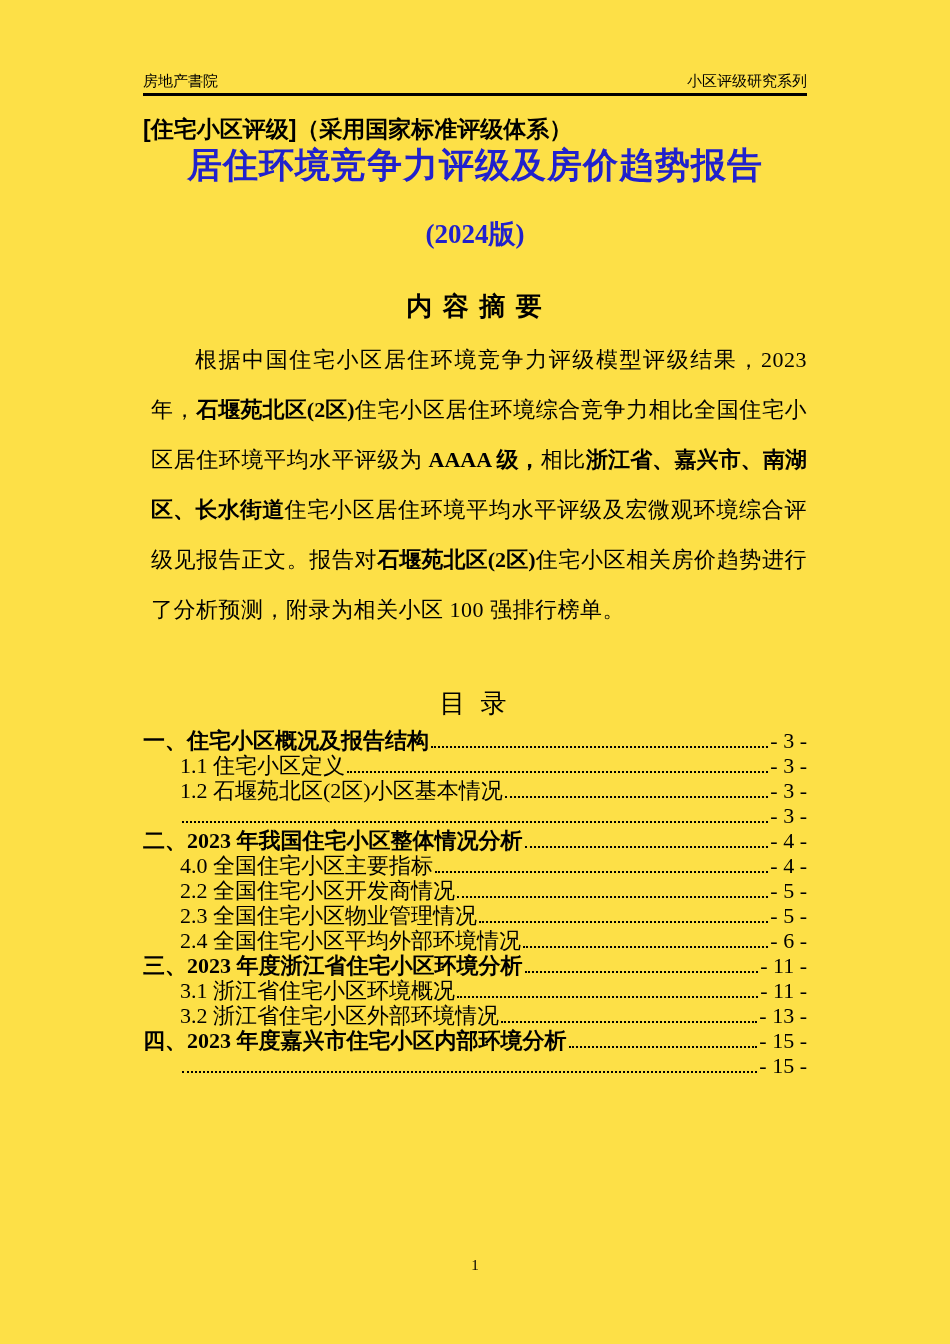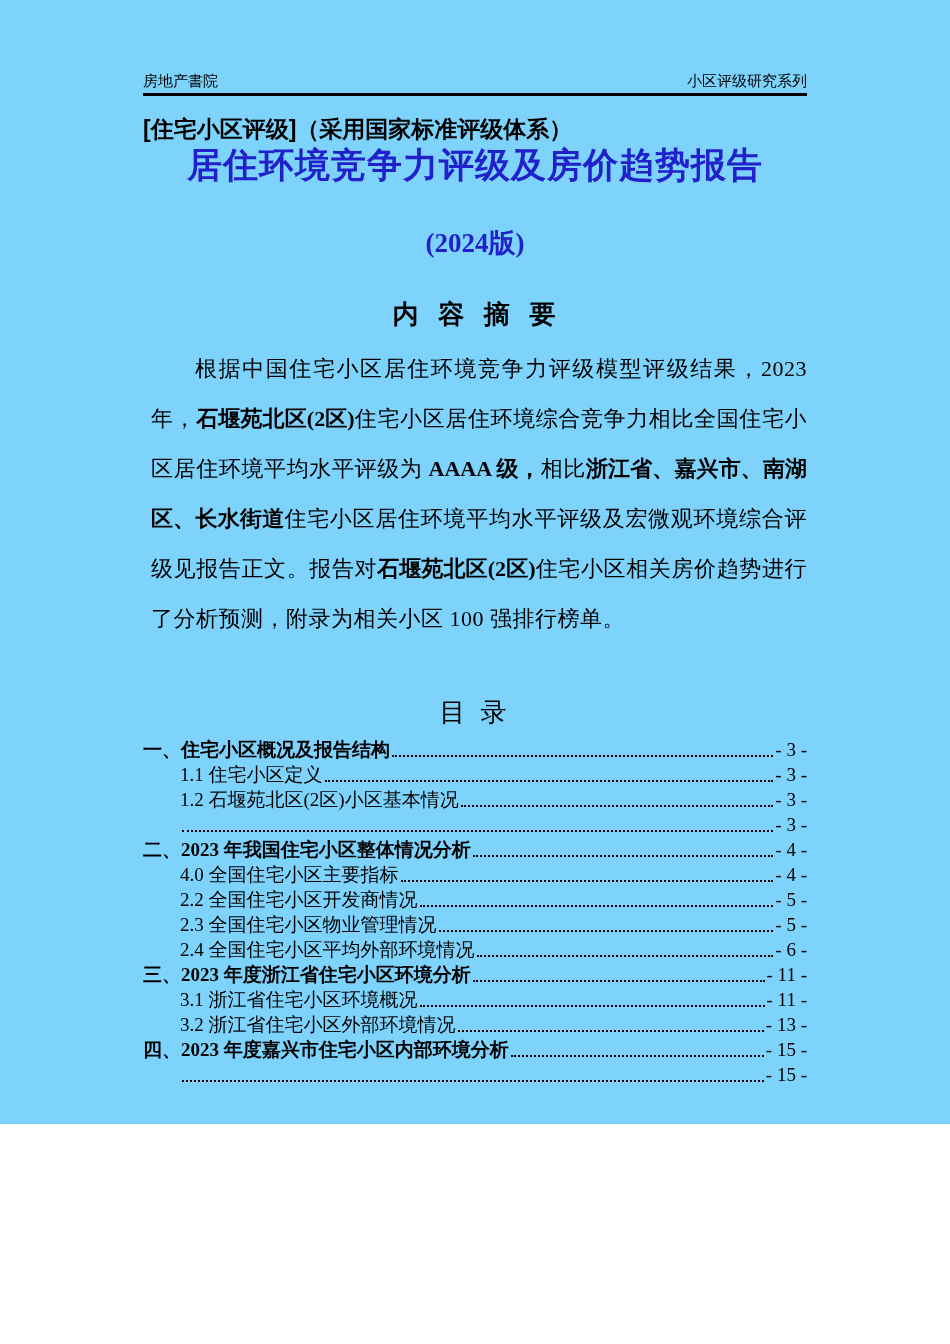--- a/index.html
+++ b/index.html
@@ -1,21 +1,21 @@
 <!DOCTYPE html>
 <html lang="zh" style="--title-color: #2121CC;"><head>
 <meta charset="utf-8">
 <style>
   html, body { margin: 0; padding: 0; background: #ffffff; }
   .page {
     position: relative;
     width: 950px;
-    height: 1124px;
+    height: 1344px;
     margin: 0 auto;
-    background: #7dd3fc;
+    background: #fde047;
     box-sizing: border-box;
     padding: 0 143px;
     font-family: "Liberation Serif", "DejaVu Serif", serif;
     color: #000000;
     overflow: hidden;
   }
   
   .header-row {
     margin-top: 72px;
     display: flex;
@@ -40,32 +40,32 @@
     text-align: center;
     font-weight: bold;
     font-size: 35px;
     line-height: 40px;
     color: var(--title-color, #2121CC);
     letter-spacing: 1px;
   }
   .doc-title.line1 { margin-top: 56px; }
   .doc-title.line2 { margin-top: 5px; }
   .doc-edition {
-    margin-top: 40px;
+    margin-top: 31px;
     text-align: center;
     font-weight: bold;
     font-size: 27px;
     line-height: 34px;
     color: var(--title-color, #2121CC);
   }
   
   .abstract-heading {
     margin: 40px 0 0 0;
     text-align: center;
-    font-family: Liberation Mono, monospace;
+    font-family: Liberation Serif, serif;
     font-weight: bold;
     font-size: 26px;
     line-height: 32px;
     letter-spacing: 2px;
   }
   .abstract-text {
     margin: 12px 0 0 8px;
     font-size: 22px;
     line-height: 50px;
     text-align: justify;
@@ -81,21 +81,21 @@
     font-family: "Liberation Sans", "DejaVu Sans", sans-serif;
     font-weight: normal;
     font-size: 26px;
     line-height: 32px;
     letter-spacing: 4px;
   }
   .toc { margin-top: 9px; }
   .toc-row {
     display: flex;
     align-items: flex-end;
-    font-size: 19px;
+    font-size: 22px;
     line-height: 25px;
     height: 25px;
   }
   .toc-row.level-1 .toc-label { font-weight: bold; }
   .toc-row.level-2 { padding-left: 37px; }
   .toc-label { white-space: nowrap; }
   .toc-leader {
     flex: 1;
     min-width: 12px;
     border-bottom: 2px dotted #000000;

